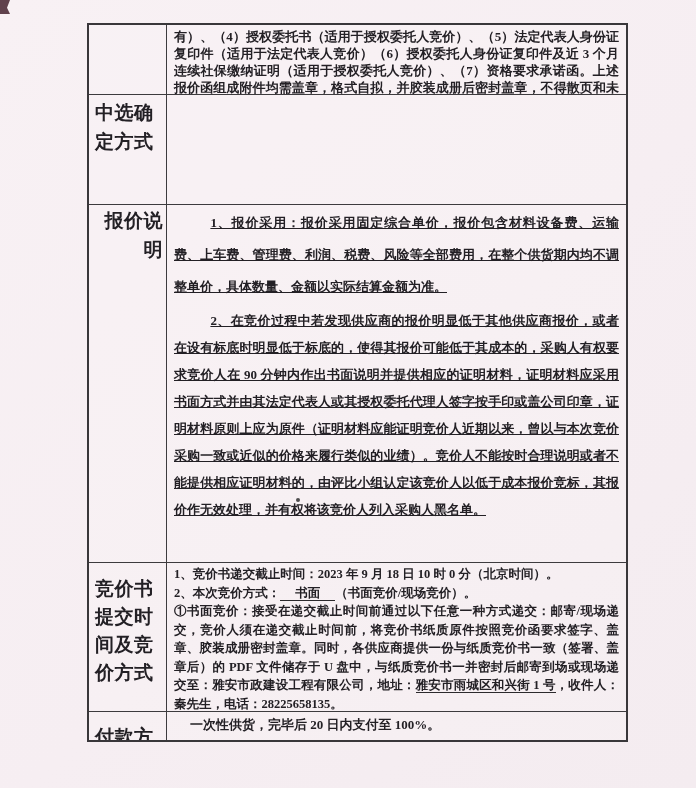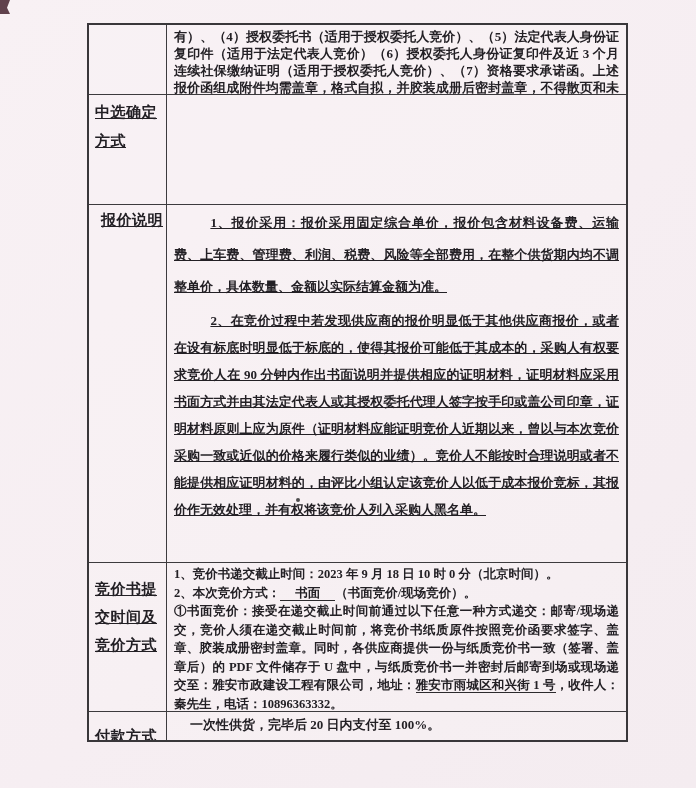--- a/index.html
+++ b/index.html
@@ -30,24 +30,23 @@
   .row{ display:flex; border-bottom:1.5px solid #3d3b3e; overflow:hidden; }
   .row:last-child{ border-bottom:none;gap:16px; }
   .row1{ height:70px; }
   .row2{ height:110px; }
   .row3{ height:358px; }
   .row4{ height:149px; }
   .row5{ flex:1; }
   .label{
     width:78px; flex:0 0 78px;
     border-right:1.5px solid #3d3b3e;
-    font-weight:700; font-size:15px; line-height:29px;
+    font-weight:700; font-size:19px; line-height:29px;
     padding:3px 3px 0 6px;
     letter-spacing:.5px;
-    text-decoration:underline;
   }
   .row2 .label{ padding-top:3px; }
   .row3 .label{ padding-top:1px;text-align:right; }
   .row4 .label{ padding-top:12px; line-height:28px; }
   .row5 .label{ padding-top:10px; }
   .content{
     flex:1; padding:0 7px; overflow:hidden;
     text-align:justify;
   }
   .p{ font-weight:600; }
@@ -93,21 +92,21 @@
         <p class="p p-r3 p-r3a">1、报价采用：报价采用固定综合单价，报价包含材料设备费、运输费、上车费、管理费、利润、税费、风险等全部费用，在整个供货期内均不调整单价，具体数量、金额以实际结算金额为准。</p>
         <p class="p p-r3 p-r3b">2、在竞价过程中若发现供应商的报价明显低于其他供应商报价，或者在设有标底时明显低于标底的，使得其报价可能低于其成本的，采购人有权要求竞价人在 90 分钟内作出书面说明并提供相应的证明材料，证明材料应采用书面方式并由其法定代表人或其授权委托代理人签字按手印或盖公司印章，证明材料原则上应为原件（证明材料应能证明竞价人近期以来，曾以与本次竞价采购一致或近似的价格来履行类似的业绩）。竞价人不能按时合理说明或者不能提供相应证明材料的，由评比小组认定该竞价人以低于成本报价竞标，其报价作无效处理，并有权将该竞价人列入采购人黑名单。</p>
       </div>
     </div>
 
     <div class="row row4">
       <div class="label">竞价书提交时间及竞价方式</div>
       <div class="content">
         <p class="p p-r4">1、竞价书递交截止时间：2023 年 9 月 18 日 10 时 0 分（北京时间）。</p>
         <p class="p p-r4"><span>2、本次竞价方式：</span><span class="u u-method">书面</span><span>（书面竞价/现场竞价）。</span></p>
-        <p class="p p-r4"><span>①书面竞价：接受在递交截止时间前通过以下任意一种方式递交：</span><span class="b">邮寄/现场递交</span><span>，竞价人须在递交截止时间前，将竞价书纸质原件按照竞价函要求签字、盖章、胶装成册密封盖章。同时，各供应商提供一份与纸质竞价书一致（签署、盖章后）的 PDF 文件储存于 U 盘中，与纸质竞价书一并密封后邮寄到场或现场递交至：雅安市政建设工程有限公司，地址：</span><span class="u">雅安市雨城区和兴街 1 号</span><span>，收件人：</span><span class="u">秦先生</span><span>，电话：</span><span class="u">10896363332</span><span>。</span></p>
+        <p class="p p-r4"><span>①书面竞价：接受在递交截止时间前通过以下任意一种方式递交：</span><span class="b">邮寄/现场递交</span><span>，竞价人须在递交截止时间前，将竞价书纸质原件按照竞价函要求签字、盖章、胶装成册密封盖章。同时，各供应商提供一份与纸质竞价书一致（签署、盖章后）的 PDF 文件储存于 U 盘中，与纸质竞价书一并密封后邮寄到场或现场递交至：雅安市政建设工程有限公司，地址：</span><span class="u">雅安市雨城区和兴街 1 号</span><span>，收件人：</span><span class="u">秦先生</span><span>，电话：</span><span class="u">28225658135</span><span>。</span></p>
       </div>
     </div>
 
     <div class="row row5">
       <div class="label">付款方式</div>
       <div class="content">
         <p class="p p-r5">一次性供货，完毕后 20 日内支付至 100%。</p>
       </div>
     </div>
 

